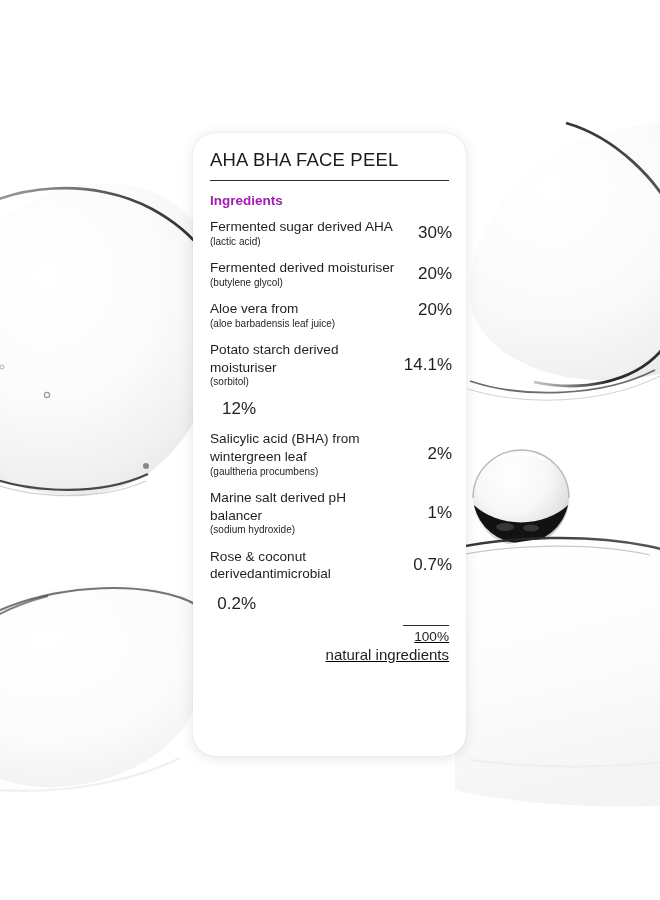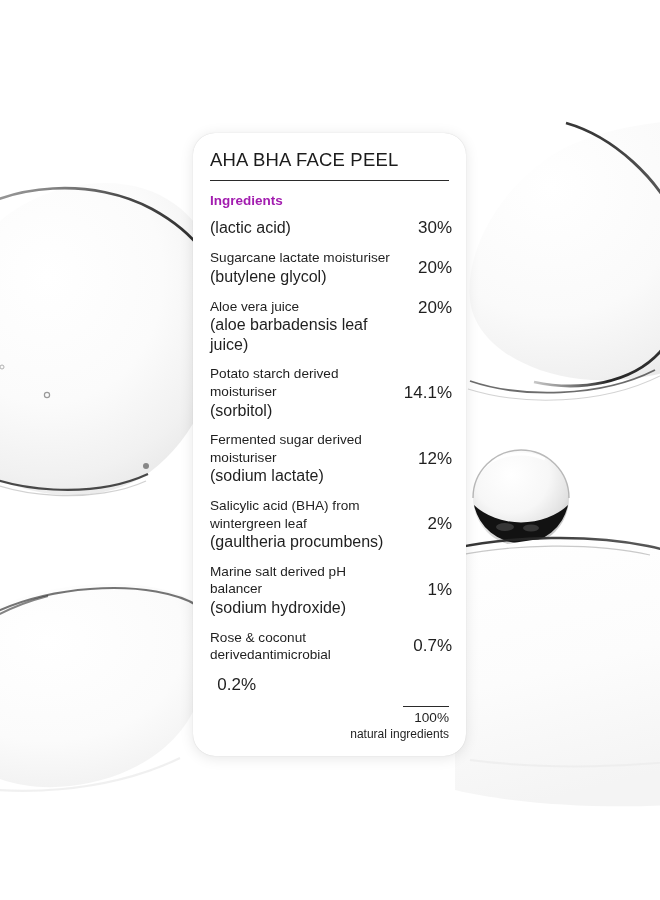--- a/index.html
+++ b/index.html
@@ -83,21 +83,21 @@
   }
 
   .ing-name {
     font-size: 13.6px;
     font-weight: 400;
     color: #1f1f1f;
     line-height: 1.30;
   }
 
   .ing-sub {
-    font-size: 16px;
+    font-size: 10px;
     font-weight: 400;
     color: #1f1f1f;
     line-height: 1.22;
     margin-top: 0px;
   }
 
   .ing-pct {
     flex: 0 0 auto;
     font-size: 17px;
     font-weight: 400;
@@ -109,37 +109,38 @@
   }
 
   
   .ing-row.two-line .ing-pct { align-self: center; }
   .ing-row.one-line .ing-pct { align-self: flex-start; }
 
   .footer {
     margin-top: 2px;
     text-align: right;
     padding-right: 3px;
+    text-decoration: underline;
   }
 
   .footer-rule {
     width: 46px;
     margin-left: auto;
     border-top: 1.6px solid #2a2a2a;
     margin-bottom: 3px;
   }
 
   .footer-pct {
     font-size: 13.6px;
     color: #1f1f1f;
     line-height: 1.25;
   }
 
   .footer-note {
-    font-size: 12px;
+    font-size: 15px;
     color: #1f1f1f;
     line-height: 1.25;
   }
 </style>
 </head>
 <body>
 
 <div id="stage">
 
   <svg class="droplets" viewBox="0 0 660 900" preserveAspectRatio="none">
@@ -272,54 +273,51 @@
     <div class="card-title">AHA BHA FACE PEEL</div>
 
     <div class="title-rule"></div>
 
     <div class="section-label">Ingredients</div>
 
     <ul class="ing-list">
 
       <li class="ing-row two-line">
         <div class="ing-left">
+          <div class="ing-name">Fermented sugar derived AHA</div>
           <div class="ing-sub">(lactic acid)</div>
         </div>
         <div class="ing-pct">30%</div>
       </li>
 
       <li class="ing-row two-line">
         <div class="ing-left">
-          <div class="ing-name">Sugarcane lactate moisturiser</div>
+          <div class="ing-name">Fermented derived moisturiser</div>
           <div class="ing-sub">(butylene glycol)</div>
         </div>
         <div class="ing-pct">20%</div>
       </li>
 
       <li class="ing-row one-line">
         <div class="ing-left">
-          <div class="ing-name">Aloe vera juice</div>
+          <div class="ing-name">Aloe vera from</div>
           <div class="ing-sub">(aloe barbadensis leaf juice)</div>
         </div>
         <div class="ing-pct">20%</div>
       </li>
 
       <li class="ing-row two-line">
         <div class="ing-left">
           <div class="ing-name">Potato starch derived moisturiser</div>
           <div class="ing-sub">(sorbitol)</div>
         </div>
         <div class="ing-pct">14.1%</div>
       </li>
 
       <li class="ing-row two-line">
-        <div class="ing-left">
-          <div class="ing-name">Fermented sugar derived moisturiser</div>
-          <div class="ing-sub">(sodium lactate)</div>
-        </div>
         <div class="ing-pct">12%</div>
       </li>
 
       <li class="ing-row two-line">
         <div class="ing-left">
           <div class="ing-name">Salicylic acid (BHA) from wintergreen leaf</div>
           <div class="ing-sub">(gaultheria procumbens)</div>
         </div>
         <div class="ing-pct">2%</div>
       </li>

